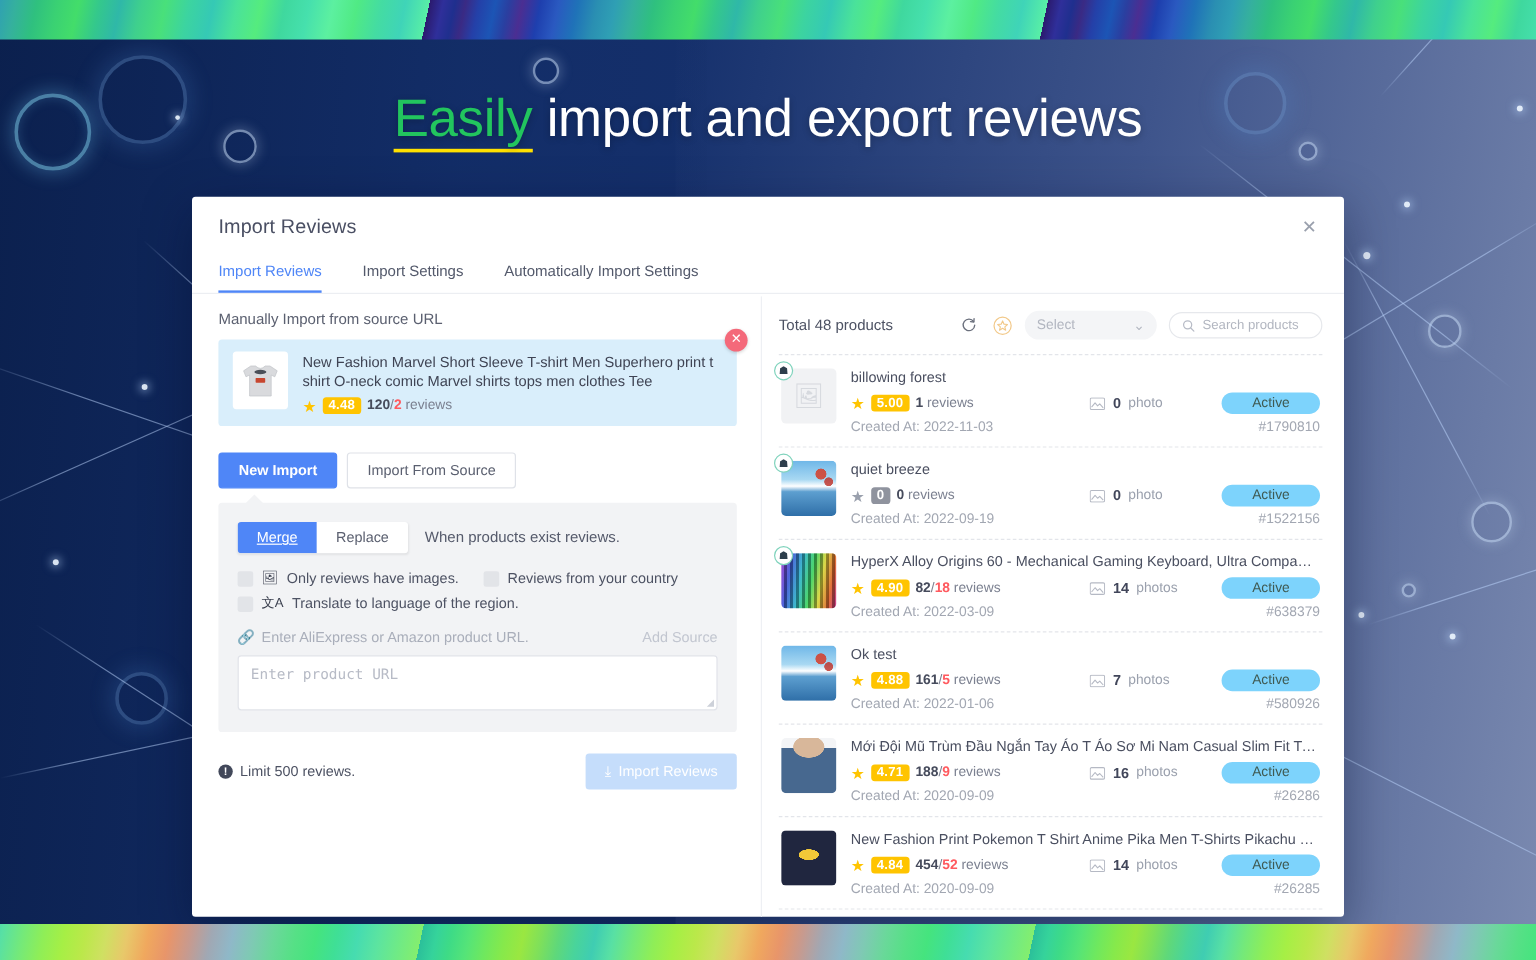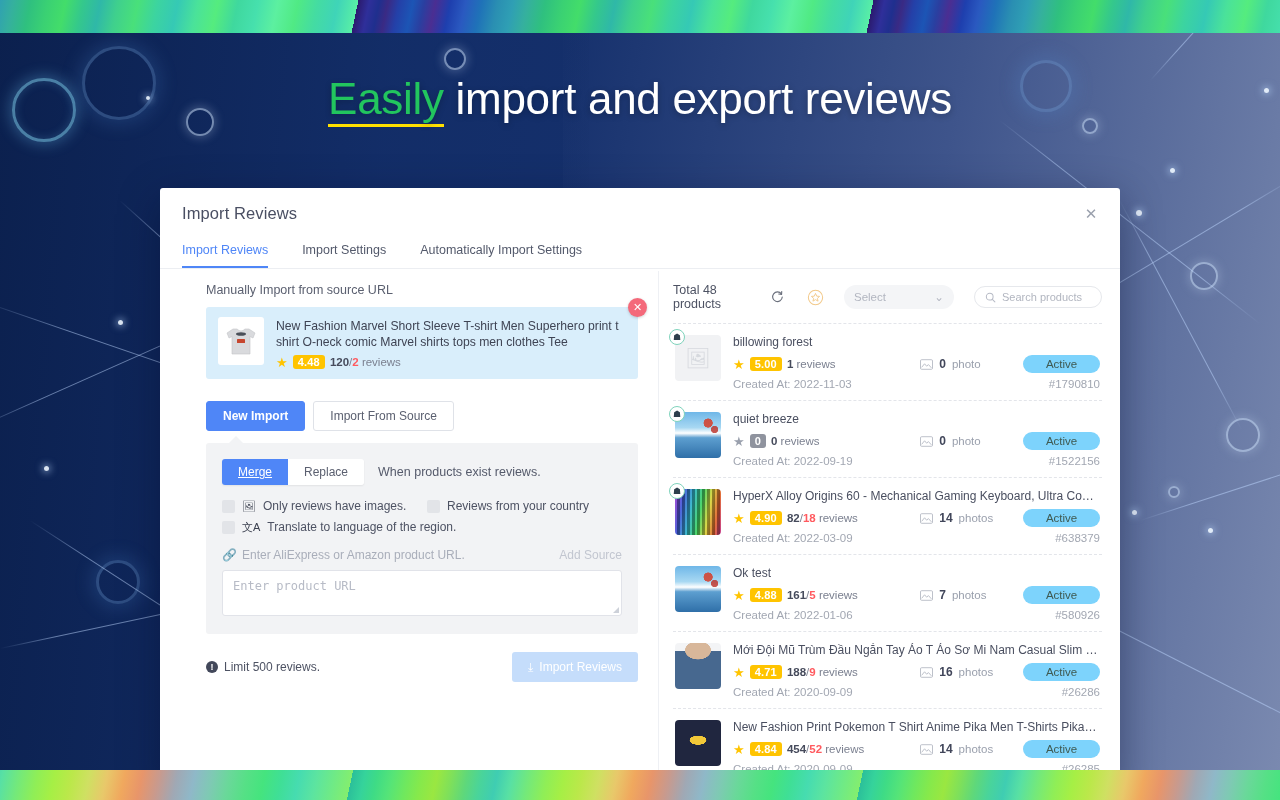--- a/index.html
+++ b/index.html
@@ -87,21 +87,21 @@
     text-shadow: 0 2px 6px rgba(0,0,0,0.25);
   }
   .headline .hl {
     color: #22c55e;
     border-bottom: 3px solid #ffe000;
     padding-bottom: 1px;
   }
 
   
   .modal {
-    position: absolute; left: 160px; top: 188px;
+    position: absolute; left: 160px; top: 164px;
     width: 960px; height: 600px;
     background: #ffffff;
     border-radius: 3px;
     box-shadow: 0 12px 42px rgba(0,10,40,0.40);
     z-index: 30;
     overflow: hidden;
     font-size: 13px;
     color: #3c4257;
   }
   .modal-head {
@@ -122,21 +122,21 @@
     padding: 0 22px;
     margin-top: 14px;
     border-bottom: 1px solid #eceef2;
   }
   .tab {
     font-size: 12.5px; color: #53596b; padding: 6px 0 9px 0;
     cursor: pointer; white-space: nowrap;
   }
   .tab.active { color: #4f86f7; border-bottom: 2px solid #4f86f7; }
 
-  .modal-body { display: flex; height: calc(100% - 68px); margin-left: 24px; }
+  .modal-body { display: flex; height: calc(100% - 68px); }
   .left-pane { width: 474px; padding: 14px 20px 0 22px; }
   .divider-v { width: 1px; background: #eef0f4; margin-top: 2px; }
   .right-pane { flex: 1; padding: 14px 18px 0 14px; overflow: hidden; }
 
   
   .section-label { font-size: 12.5px; color: #5b6070; margin-bottom: 10px; }
 
   .selected-card {
     position: relative;
     background: #d9eefb;
@@ -232,21 +232,21 @@
     font-size: 9px; display: flex; align-items: center; justify-content: center; line-height: 1;
     font-weight: 700;
   }
   .import-btn {
     background: #c5ddfb; color: #ffffff; border: none; border-radius: 3px;
     font-size: 12px; padding: 8px 16px; cursor: pointer;
     display: flex; align-items: center; gap: 6px;
   }
 
   
-  .rp-head { display: flex; align-items: center; gap: 20px; padding-bottom: 12px; }
+  .rp-head { display: flex; align-items: center; gap: 10px; padding-bottom: 12px; }
   .total { font-size: 12.5px; color: #4d5263; flex: 1; }
   .ico-btn { width: 18px; height: 18px; cursor: pointer; display: flex; align-items: center; justify-content: center; }
   .select-box {
     width: 110px; background: #f4f5f7; border-radius: 12px;
     font-size: 11.5px; color: #b2b6c0; padding: 5px 10px;
     display: flex; align-items: center; justify-content: space-between; cursor: pointer;
   }
   .search-box {
     width: 128px; border: 1px solid #e6e8ec; border-radius: 12px;
     font-size: 11px; color: #b2b6c0; padding: 4px 10px;

